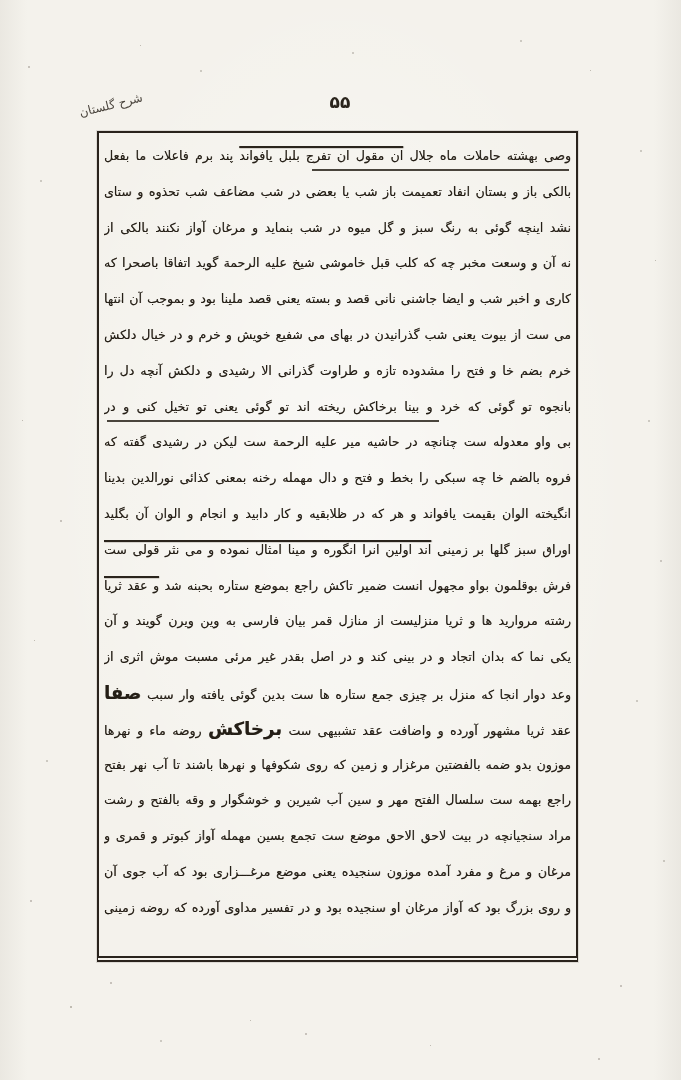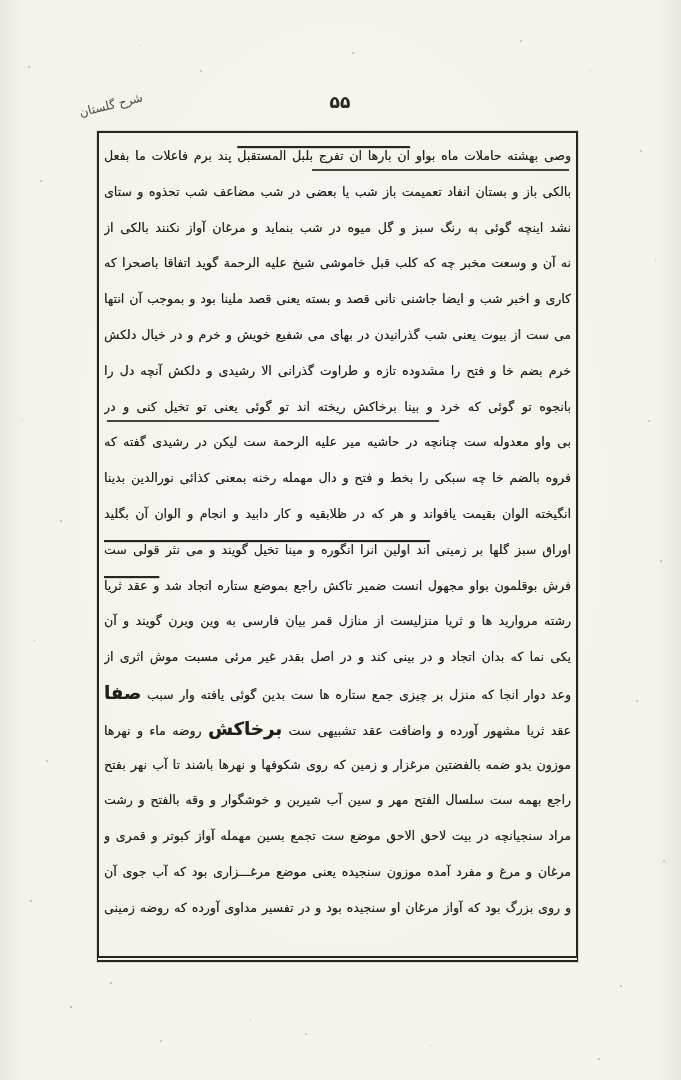--- a/index.html
+++ b/index.html
@@ -86,33 +86,33 @@
 <div class="page">
   <div class="speck"></div>
   <div class="speck2"></div>
 
   <div class="running-header">شرح گلستان</div>
 
   <div class="page-number">۵۵</div>
 
   <div class="frame">
     <div class="lines">
-        <div class="line rule-r"><span>وصی بهشته حاملات ماه بواو </span><span class="ol">ان بارها ان تفرج بلبل المستقبل</span><span> پند برم فاعلات ما بفعل مشتعان بابل قالع شب ابو جمعانی</span></div>
+        <div class="line rule-r"><span>وصی بهشته حاملات ماه جلال </span><span class="ol">ان مقول ان تفرج بلبل یافواند</span><span> پند برم فاعلات ما بفعل مشتعان بابل قالع شب ابو جمعانی</span></div>
         <div class="line"><span>بالکی باز و بستان انفاد تعمیمت باز شب یا بعضی در شب مضاعف شب تحذوه و ستای بور اقبانی شب السیر وارد</span></div>
         <div class="line"><span>نشد اینچه گوئی به رنگ سبز و گل میوه در شب بنماید و مرغان آواز نکنند بالکی از بوستان و درختی خبر معین است</span></div>
         <div class="line"><span>نه آن و وسعت مخبر چه که کلب قبل خاموشی شیخ علیه الرحمة گوید اتفاقا باصحرا که میا فتنت کردند و پس جمعیت</span></div>
         <div class="line"><span>کاری و اخبر شب و ایضا جاشنی نانی قصد و بسته یعنی قصد ملینا بود و بموجب آن انتها شب افتاب جمعیت مضمار</span></div>
         <div class="line"><span>می ست از بیوت یعنی شب گذرانیدن در بهای می شفیع خویش و خرم و در خیال دلکش و در بهار این صفت آن</span></div>
         <div class="line"><span>خرم بضم خا و فتح را مشدوده تازه و طراوت گذرانی الا رشیدی و دلکش آنچه دل را بخود کشد یعنی خوش گمیر و خرم</span></div>
         <div class="line rule-l"><span>بانجوه تو گوئی که خرد و بینا برخاکش ریخته اند تو گوئی یعنی تو تخیل کنی و در صفتستان بگوئی خرد و خرد یعنی کوچک</span></div>
         <div class="line"><span>بی واو معدوله ست چنانچه در حاشیه میر علیه الرحمة ست لیکن در رشیدی گفته که الحال لواو مشهور میشود و ست</span></div>
         <div class="line"><span>فروه بالضم خا چه سبکی را بخط و فتح و دال مهمله رخنه بمعنی کذائی نورالدین بدینا کسیر مهم و سکون آن</span></div>
         <div class="line"><span>انگیخته الوان بقیمت یافواند و هر که در ظلابقیه و کار دابید و انجام و الوان آن بگلید است جیه اوراق سر چو آن</span></div>
-        <div class="line"><span>اوراق سبز گلها بر زمینی </span><span class="ol">اند اولین انرا انگوره و مینا تخیل گویند و می نثر قولی ست</span></div>
-        <div class="line"><span>فرش بوقلمون بواو مجهول انست ضمیر تاکش راجع بموضع ستاره اتجاد شد </span><span class="ol">و عقد ثریا با تاکش</span></div>
+        <div class="line"><span>اوراق سبز گلها بر زمینی </span><span class="ol">اند اولین انرا انگوره و مینا امثال نموده و می نثر قولی ست</span></div>
+        <div class="line"><span>فرش بوقلمون بواو مجهول انست ضمیر تاکش راجع بموضع ستاره بحبنه شد </span><span class="ol">و عقد ثریا با تاکش</span></div>
         <div class="line"><span>رشته مروارید ها و ثریا منزلیست از منازل قمر بیان فارسی به وین ویرن گویند و آن ششم ستاره نمایان است</span></div>
         <div class="line"><span>یکی نما که بدان اتجاد و در بینی کند و در اصل بقدر غیر مرئی مسبت موش اثری از ثری باثر وثبی بارها</span></div>
         <div class="line"><span>وعد دوار انجا که منزل بر چیزی جمع ستاره ها ست بدین گوئی یافته وار سبب </span><span class="big">صفا</span></div>
         <div class="line"><span>عقد ثریا مشهور آورده و واضافت عقد تشبیهی ست </span><span class="big">برخاکش</span><span> روضه ماء و نهرها سلسال و دو حبه و طیرها</span></div>
         <div class="line"><span>موزون بدو ضمه بالفضتین مرغزار و زمین که روی شکوفها و نهرها باشند تا آب نهر بفتح با و سکون آن جوئی ضمیرها</span></div>
         <div class="line"><span>راجع بهمه ست سلسال الفتح مهر و سین آب شیرین و خوشگوار و وقه بالفتح و رشت بزرگ و بنجا جلی درخت</span></div>
         <div class="line"><span>مراد سنجیانچه در بیت لاحق الاحق موضع ست تجمع بسین مهمله آواز کبوتر و قمری و امثال آن</span></div>
         <div class="line"><span>مرغان و مرغ و مفرد آمده موزون سنجیده یعنی موضع مرغـــزاری بود که آب جوی آن شیرین خوشگوار بوده</span></div>
         <div class="line"><span>و روی بزرگ بود که آواز مرغان او سنجیده بود و در تفسیر مداوی آورده که روضه زمینی که دروی گلها باشند</span></div>
       </div>

